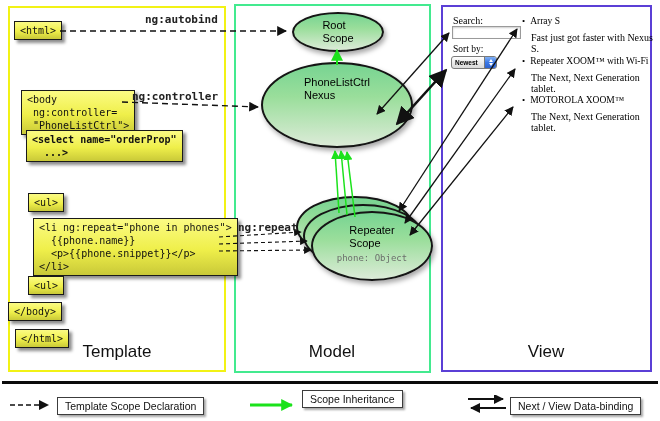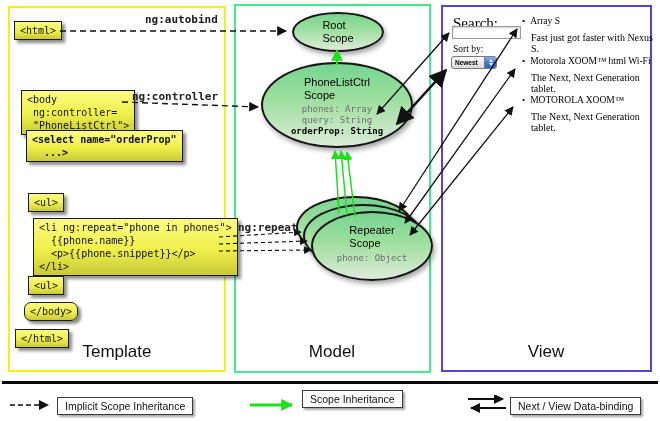--- a/index.html
+++ b/index.html
@@ -23,21 +23,21 @@
            background:linear-gradient(180deg,#fbfb84 0%,#efef4a 55%,#c9c938 100%);
            border:1px solid #1a1a1a;padding:2px 5px;
            box-shadow:3px 3px 3px rgba(0,0,0,0.45);}
   .cb-html{left:14px;top:21px;}
   .cb-body{left:21px;top:90px;}
   .cb-select{left:26px;top:130px;font-weight:bold;}
   .cb-fulltext{left:26px;top:156px;}
   .cb-ul1{left:28px;top:193px;}
   .cb-li{left:33px;top:218px;}
   .cb-ul2{left:28px;top:276px;}
-  .cb-bodyc{left:24px;top:302px;border-radius:7px;}
+  .cb-bodyc{left:8px;top:302px;}
   .cb-htmlc{left:15px;top:329px;}
 
   
   .edgelabel{position:absolute;z-index:5;font-family:"DejaVu Sans Mono","Liberation Mono",monospace;
              font-weight:bold;font-size:11px;color:#222;white-space:pre;}
   .el-autobind{left:145px;top:13px;}
   .el-controller{left:132px;top:90px;}
   .el-repeat{left:238px;top:221px;}
 
   
@@ -53,21 +53,21 @@
   .e-root{left:292px;top:12px;width:92px;height:40px;justify-content:center;}
   .e-phonelist{left:261px;top:62px;width:152px;height:86px;padding-top:12px;}
   .e-phonelist .scope-props{margin-top:2px;text-align:center;}
   .e-rep-back{left:296px;top:196px;width:118px;height:62px;}
   .e-rep-mid{left:303px;top:204px;width:120px;height:64px;}
   .e-rep-front{left:311px;top:211px;width:122px;height:70px;padding-top:11px;}
   .e-rep-front .scope-props{margin-top:3px;}
 
   
   .vtext{position:absolute;z-index:3;font-family:"Liberation Serif",serif;color:#000;}
-  .v-search-label{left:453px;top:15px;font-size:15px;}
+  .v-search-label{left:453px;top:15px;font-size:10px;}
   .v-search-input{position:absolute;z-index:3;left:452px;top:26px;width:69px;height:13px;
                   background:#fff;border:1px solid #9a9a9a;box-sizing:border-box;
                   box-shadow:inset 0 1px 2px rgba(0,0,0,0.2);}
   .v-sort-label{left:453px;top:44px;font-size:9.5px;}
   .v-dropdown{position:absolute;z-index:3;left:451px;top:56px;width:46px;height:13px;
               border:1px solid #7a7a7a;border-radius:3px;box-sizing:border-box;
               background:linear-gradient(180deg,#fefefe,#d9d9d9);
               display:flex;align-items:center;overflow:hidden;}
   .v-dropdown .dd-text{font-size:6.5px;font-weight:bold;padding-left:3px;flex:1;
                        font-family:"Liberation Sans",sans-serif;}
@@ -129,26 +129,21 @@
   <div class="edgelabel el-controller">ng:controller</div>
   <div class="edgelabel el-repeat">ng:repeat</div>
 
   <div class="ellipse e-root">
     <div class="scope-name">Root
 Scope</div>
   </div>
 
   <div class="ellipse e-phonelist">
     <div class="scope-name">PhoneListCtrl
-Scope</div>
-    <div class="scope-props">
-      <div class="scope-prop">phones: Array</div>
-      <div class="scope-prop">query: String</div>
-      <div class="scope-prop bold">orderProp: String</div>
-    </div>
+Nexus</div>
   </div>
 
   <div class="ellipse e-rep-back"></div>
   <div class="ellipse e-rep-mid"></div>
   <div class="ellipse e-rep-front">
     <div class="scope-name">Repeater
 Scope</div>
     <div class="scope-props">
       <div class="scope-prop">phone: Object</div>
     </div>
@@ -160,21 +155,21 @@
   <div class="v-dropdown">
     <span class="dd-text">Newest</span>
     <span class="dd-stepper">
       <span class="dd-up"></span>
         <span class="dd-down"></span>
     </span>
   </div>
 
   <div class="vtext v-item-title t1">Array S</div>
   <div class="vtext v-item-desc d1">Fast just got faster with Nexus S.</div>
-  <div class="vtext v-item-title t2">Motorola XOOM™ html Wi-Fi</div>
+  <div class="vtext v-item-title t2">Repeater XOOM™ with Wi-Fi</div>
   <div class="vtext v-item-desc d2">The Next, Next Generation tablet.</div>
   <div class="vtext v-item-title t3">MOTOROLA XOOM™</div>
   <div class="vtext v-item-desc d3">The Next, Next Generation tablet.</div>
 
   <svg id="arrows" width="660" height="421">
     <defs>
       <marker id="mBlack" viewBox="0 0 10 10" refX="9" refY="5" markerWidth="7" markerHeight="7" orient="auto-start-reverse">
           <path d="M0,0 L10,5 L0,10 z" fill="#111"></path>
         </marker>
       <marker id="mGreen" viewBox="0 0 10 10" refX="9" refY="5" markerWidth="6" markerHeight="6" orient="auto-start-reverse">
@@ -213,21 +208,21 @@
   <div class="divider"></div>
 
   <svg class="legend-arrow la1" width="48" height="12">
     <defs>
         <marker id="mB2" viewBox="0 0 10 10" refX="9" refY="5" markerWidth="7" markerHeight="7" orient="auto">
           <path d="M0,0 L10,5 L0,10 z" fill="#111"></path>
         </marker>
       </defs>
     <line x1="2" y1="6" x2="40" y2="6" stroke="#111" stroke-width="1.5" stroke-dasharray="5,3" marker-end="url(#mB2)"></line>
   </svg>
-  <div class="legendbox lg1">Implicit Scope Inheritance</div>
+  <div class="legendbox lg1">Template Scope Declaration</div>
 
   <svg class="legend-arrow la2" width="52" height="12">
     <defs>
         <marker id="mG2" viewBox="0 0 10 10" refX="9" refY="5" markerWidth="4" markerHeight="4" orient="auto">
           <path d="M0,0 L10,5 L0,10 z" fill="#1be21b"></path>
         </marker>
       </defs>
     <line x1="2" y1="6" x2="44" y2="6" stroke="#1be21b" stroke-width="3" marker-end="url(#mG2)"></line>
   </svg>
   <div class="legendbox lg2">Scope Inheritance</div>

